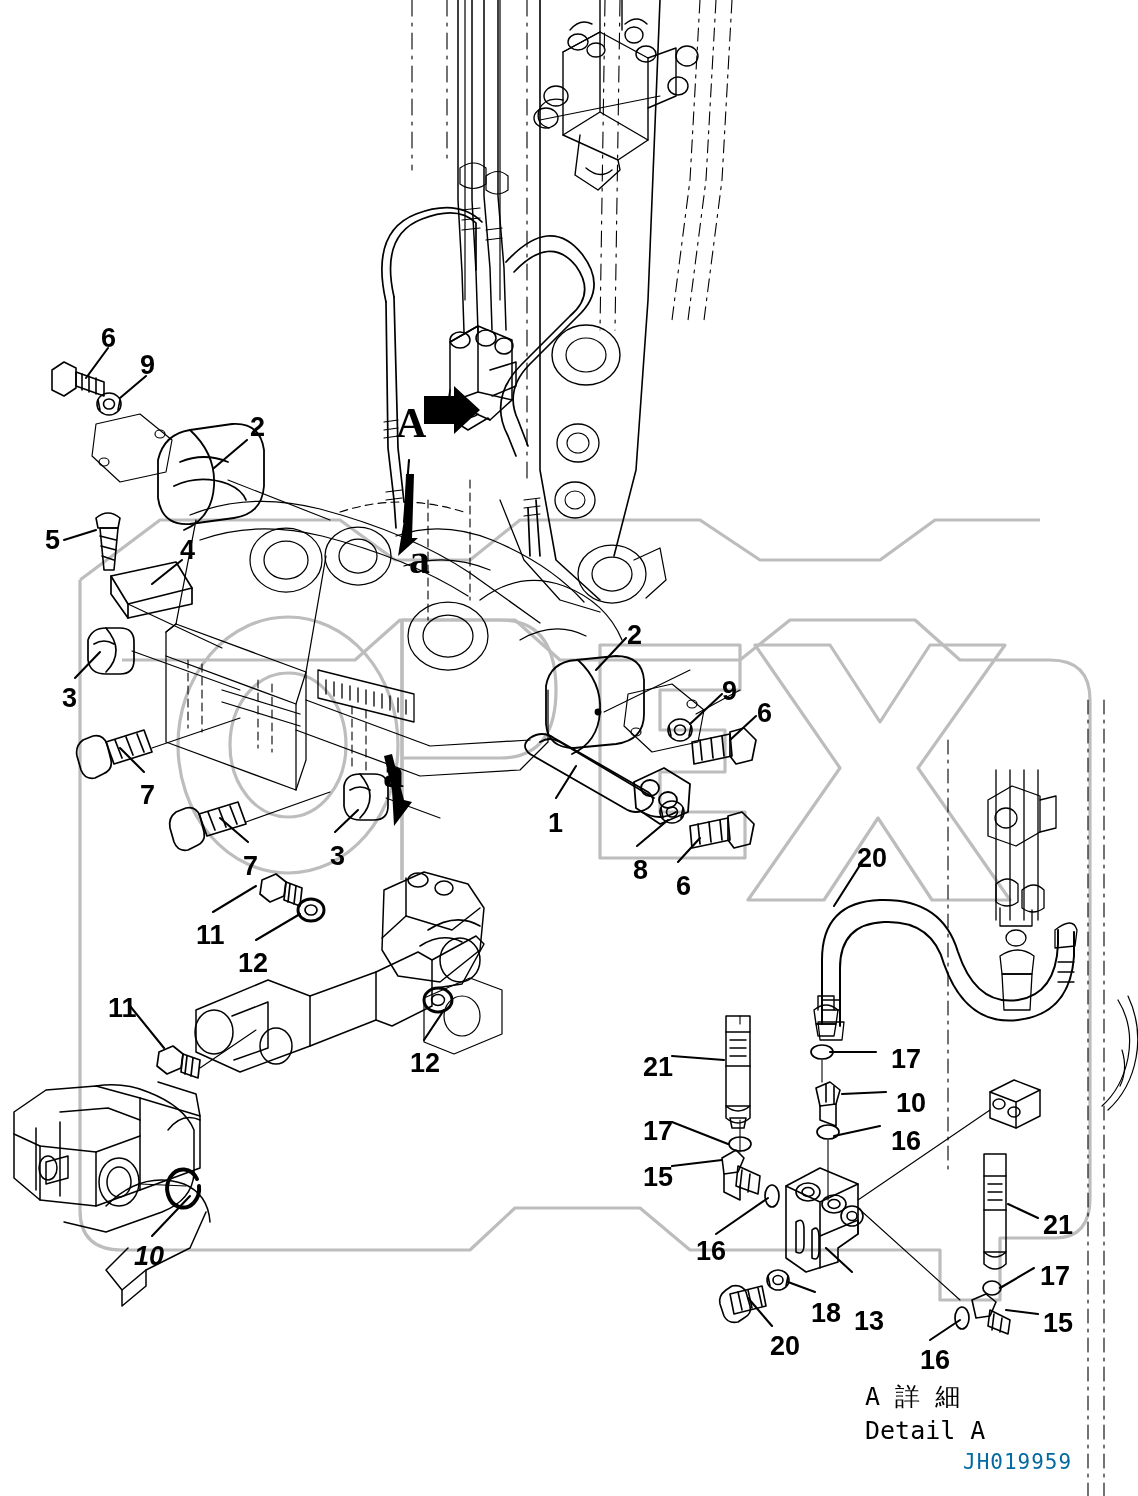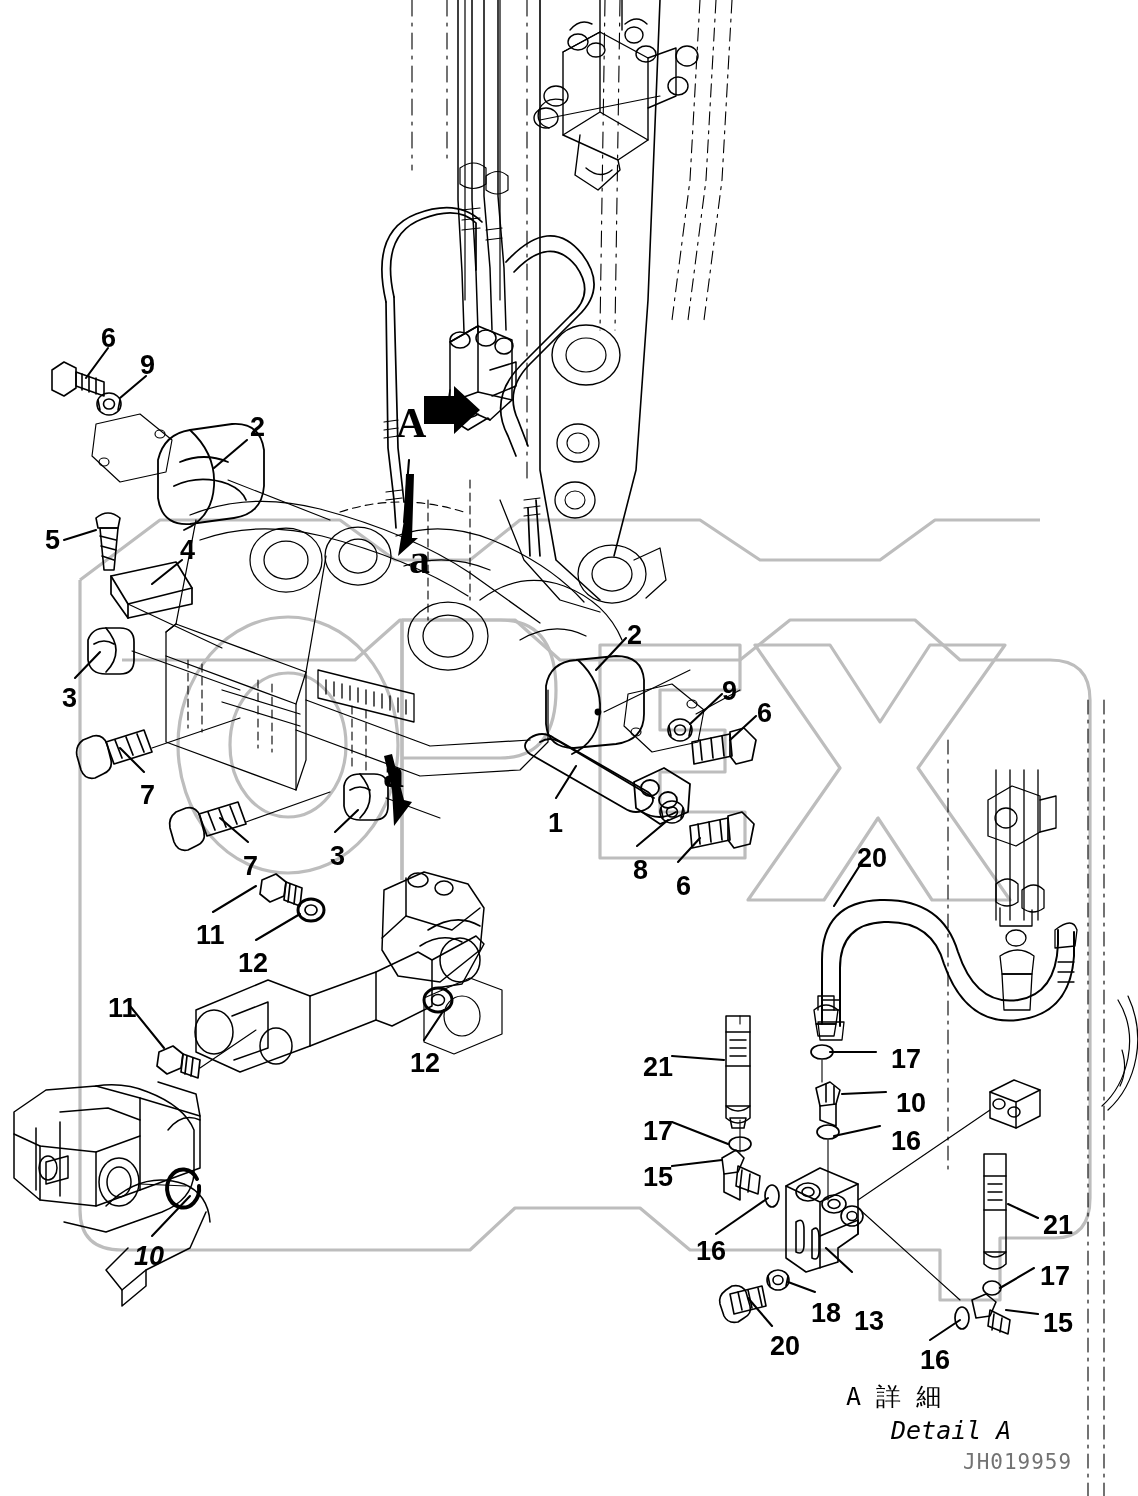--- a/index.html
+++ b/index.html
@@ -6,23 +6,23 @@
   body{width:1138px;height:1496px;position:relative;overflow:hidden;
        font-family:"DejaVu Sans",sans-serif;color:#000;}
   #sheet{position:absolute;inset:0;width:1138px;height:1496px;}
   .layer{position:absolute;left:0;top:0;width:1138px;height:1496px;}
   .callout{position:absolute;font-family:"Liberation Sans",sans-serif;
            font-weight:bold;font-size:27px;line-height:1;color:#000;
            letter-spacing:0px;white-space:nowrap;}
   .secmark{position:absolute;font-family:"Liberation Serif",serif;
            font-weight:bold;font-size:42px;line-height:1;color:#000;white-space:nowrap;}
   .detailbox{position:absolute;font-family:"DejaVu Sans Mono","Liberation Mono",monospace;
-             font-size:25px;line-height:1.35;color:#000;white-space:pre;}
+             font-size:25px;line-height:1.35;color:#000;white-space:pre;margin-left:19px;}
   .drawno{position:absolute;font-family:"DejaVu Sans Mono","Liberation Mono",monospace;
-          font-size:21px;color:#737373;letter-spacing:1px;white-space:nowrap;}
+          font-size:21px;color:#0369a1;letter-spacing:1px;white-space:nowrap;}
   .wm{position:absolute;}
   svg{display:block;}
 </style>
 </head>
 <body>
 
 <div id="sheet">
 
   <svg class="layer wm" viewBox="0 0 1138 1496" width="1138" height="1496">
     <g fill="none" stroke="#bdbdbd" stroke-width="3.2" stroke-linejoin="round">
@@ -602,18 +602,18 @@
     <div class="callout" style="left:1043px;top:1212px;">21</div>
     <div class="callout" style="left:1040px;top:1263px;">17</div>
     <div class="callout" style="left:1043px;top:1310px;">15</div>
     <div class="callout" style="left:920px;top:1347px;">16</div>
 
     <div class="secmark" style="left:396px;top:402px;">A</div>
     <div class="secmark" style="left:409px;top:538px;">a</div>
     <div class="secmark" style="left:383px;top:752px;">a</div>
 
     <div class="detailbox" style="left:846px;top:1380px;">A 詳 細</div>
-    <div class="detailbox" style="left:891px;top:1414px;font-style:italic;">Detail A</div>
+    <div class="detailbox" style="left:846px;top:1414px;">Detail A</div>
 
     <div class="drawno" style="left:963px;top:1450px;">JH019959</div>
   </div>
 
 </div>
 
 </body></html>

